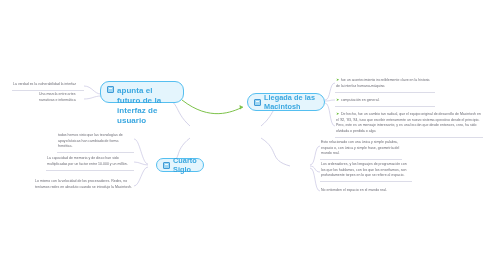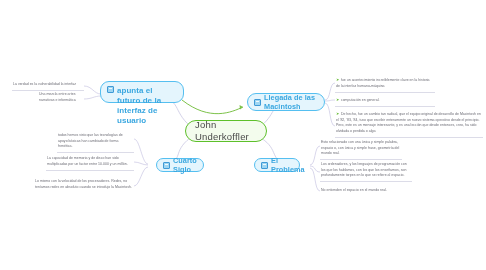--- a/index.html
+++ b/index.html
@@ -114,43 +114,36 @@
 
     <path d="M325,100 C331,100 329,83 335,83" fill="none" stroke="#c9c6e2" stroke-width="0.7"></path>
     <path d="M325,101 C331,101 329,100 335,100" fill="none" stroke="#c9c6e2" stroke-width="0.7"></path>
     <path d="M325,103 C331,103 329,126 335,126" fill="none" stroke="#c9c6e2" stroke-width="0.7"></path>
 
     <path d="M310,165 C316,165 314,146 320,146" fill="none" stroke="#c9c6e2" stroke-width="0.7"></path>
     <path d="M310,166 C316,166 314,172 320,172" fill="none" stroke="#c9c6e2" stroke-width="0.7"></path>
     <path d="M310,168 C316,168 314,191 320,191" fill="none" stroke="#c9c6e2" stroke-width="0.7"></path>
   </svg>
 
-  <div class="node node-central" style="left:185px;top:120px;width:82px;height:22px;">
-    <span>John Underkoffler</span>
-  </div>
 
   <div class="node node-topic wide" style="left:100px;top:81px;width:84px;height:22px;align-items:flex-start;padding-top:4px;">
     <span class="ic"></span>
     <span>apunta el futuro de la interfaz de usuario</span>
   </div>
 
   <div class="node node-topic" style="left:247px;top:93px;width:78px;height:18px;">
     <span class="ic"></span>
     <span>Llegada de las Macintosh</span>
   </div>
 
   <div class="node node-topic" style="left:156px;top:158px;width:48px;height:14px;">
     <span class="ic"></span>
     <span>Cuarto Siglo</span>
   </div>
 
-  <div class="node node-topic" style="left:254px;top:158px;width:46px;height:14px;">
-    <span class="ic"></span>
-    <span>El Problema</span>
-  </div>
 
   <div class="leaf" style="left:12px;top:80px;width:72px;">
     <span>La verdad es la vulnerabilidad la interfaz</span>
   </div>
   <div class="leaf noline" style="left:38px;top:90px;width:48px;">
     <span>Una mezcla entre artes narrativas e informática</span>
   </div>
 
   <div class="leaf" style="left:57px;top:131px;width:77px;">
     <span>todos hemos visto que las tecnologías de apoyo básicas han cambiado de forma frenética.</span>

